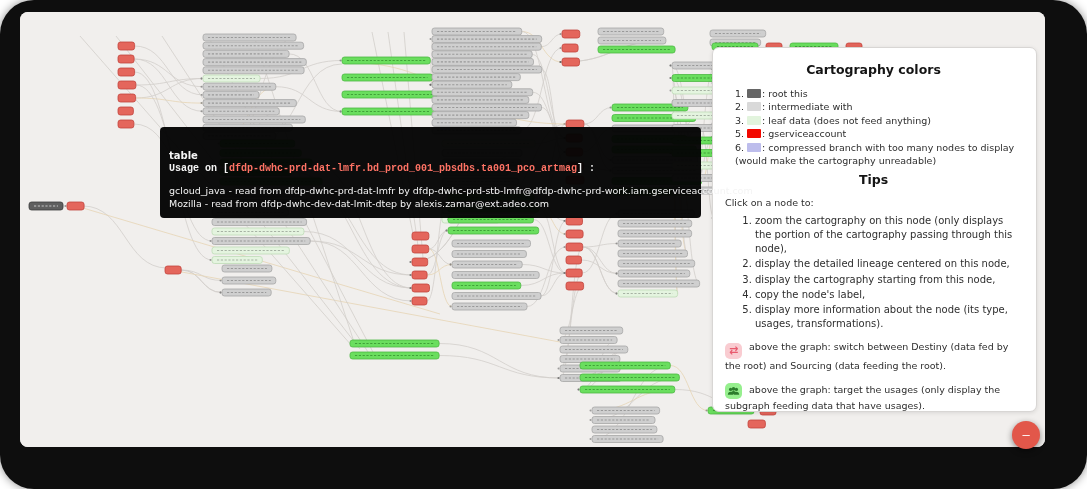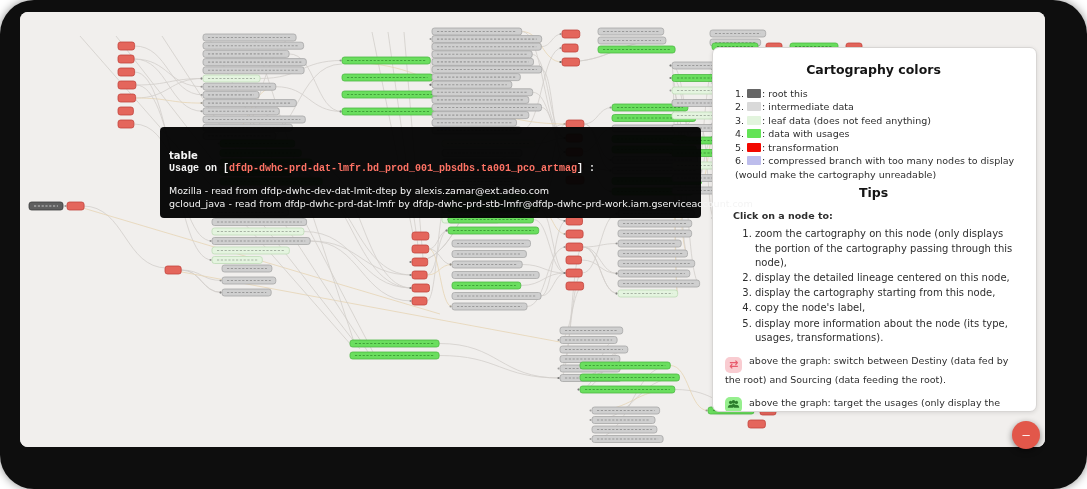--- a/index.html
+++ b/index.html
@@ -15,21 +15,21 @@
   .tooltip .tt-gap{height:9px;}
   .tooltip .tt-line{font-size:9.5px;line-height:1.38;white-space:nowrap;}
 
   
   .sidebar{position:absolute;left:692px;top:35px;width:325px;height:365px;box-sizing:border-box;background:#ffffff;border:1px solid #d8d6d4;border-radius:7px;padding:10px 14px 10px 12px;z-index:5;color:#2e2e2e;box-shadow:0 1px 4px rgba(0,0,0,.10);overflow:hidden;}
   .sidebar h3{margin:4px 0 10px 0;text-align:center;font-size:12.5px;color:#141414;}
   .sidebar h3.tips{margin-top:4px;margin-bottom:10px;}
   .legend{margin:0 0 0 10px;padding:0;list-style:none;font-size:9.5px;line-height:1.42;}
   .legend .num{margin-right:3px;}
   .swatch{display:inline-block;width:14px;height:9px;vertical-align:-1px;margin-right:1px;border-radius:1px;}
-  .tips-intro{font-size:9.5px;margin:8px 0 6px 8px;font-weight:bold;}
+  .tips-intro{font-size:9.5px;margin:8px 0 6px 0;}
   ol.tipslist{margin:0 0 4px 0;padding-left:30px;font-size:10px;line-height:1.42;}
   ol.tipslist li{margin:0 0 1px 0;}
   .tip-par{font-size:9.5px;line-height:1.5;margin:9px 0 0 0;}
   .icon-chip{display:inline-block;width:17px;height:16px;border-radius:5px;text-align:center;vertical-align:-4px;margin-right:4px;}
   .icon-switch{background:#f9ccd1;color:#e85b6e;font-size:11px;font-weight:bold;line-height:15px;}
   .icon-users-g{background:#96ef8e;}
   .icon-chip svg{width:13px;height:11px;margin-top:2.5px;}
 
   .fab{position:absolute;left:1012px;top:421px;width:28px;height:28px;border-radius:50%;border:none;background:#e2574a;color:#ffffff;font-size:13px;line-height:26px;text-align:center;z-index:7;box-shadow:0 2px 6px rgba(0,0,0,.45);cursor:pointer;padding:0;}
 </style>
@@ -569,33 +569,32 @@
         </g>
       </svg>
 
     <div class="tooltip">
       <div class="tt-type">table</div>
       <div class="tt-usage">
         <span>Usage on [</span><span class="hl" id="tt-table-name" style="color: rgb(255, 115, 101);">dfdp-dwhc-prd-dat-lmfr.bd_prod_001_pbsdbs.ta001_pco_artmag</span><span>] :</span>
       </div>
       <div class="tt-gap"></div>
       <div id="tt-usages">
+          <div class="tt-line">gcloud_java - read from dfdp-dwhc-prd-dat-lmfr by dfdp-dwhc-prd-stb-lmfr@dfdp-dwhc-prd-work.iam.gserviceaccount.com</div>
           <div class="tt-line">Mozilla - read from dfdp-dwhc-dev-dat-lmit-dtep by alexis.zamar@ext.adeo.com</div>
-          <div class="tt-line">gcloud_java - read from dfdp-dwhc-prd-dat-lmfr by dfdp-dwhc-prd-stb-lmfr@dfdp-dwhc-prd-work.iam.gserviceaccount.com</div>
         </div>
     </div>
 
     <aside class="sidebar">
       <h3>Cartography colors</h3>
       <ol class="legend" id="legend-list">
           <li><span class="num">1.</span><span class="swatch" style="background: rgb(102, 102, 102);"></span><span>: root this</span></li>
-          <li><span class="num">2.</span><span class="swatch" style="background: rgb(217, 217, 217);"></span><span>: intermediate data</span></li>
+          <li><span class="num">2.</span><span class="swatch" style="background: rgb(217, 217, 217);"></span><span>: intermediate with</span></li>
           <li><span class="num">3.</span><span class="swatch" style="background: rgb(226, 244, 221);"></span><span>: leaf data (does not feed anything)</span></li>
-          <li><span class="num">4.</span><span class="swatch" style="background: rgb(99, 227, 86);"></span><span>: data with usages</span></li>
-          <li><span class="num">5.</span><span class="swatch" style="background: rgb(242, 8, 0);"></span><span>: transformation</span></li>
+          <li><span class="num">5.</span><span class="swatch" style="background: rgb(242, 8, 0);"></span><span>: gserviceaccount</span></li>
           <li><span class="num">6.</span><span class="swatch" style="background: rgb(189, 189, 236);"></span><span>: compressed branch with too many nodes to display (would make the cartography unreadable)</span></li>
         </ol>
 
       <h3 class="tips">Tips</h3>
       <p class="tips-intro">Click on a node to:</p>
       <ol class="tipslist" id="tips-list">
           <li>zoom the cartography on this node (only displays the portion of the cartography passing through this node),</li>
           <li>display the detailed lineage centered on this node,</li>
           <li>display the cartography starting from this node,</li>
           <li>copy the node's label,</li>

